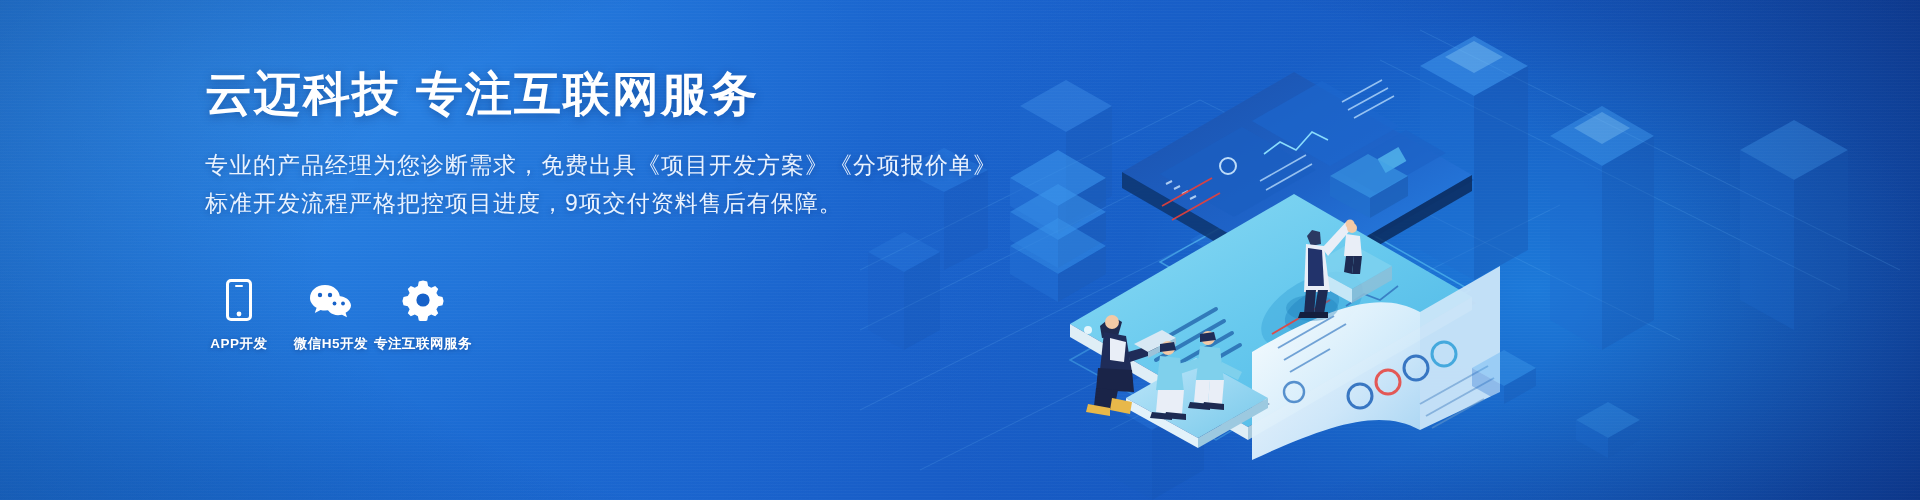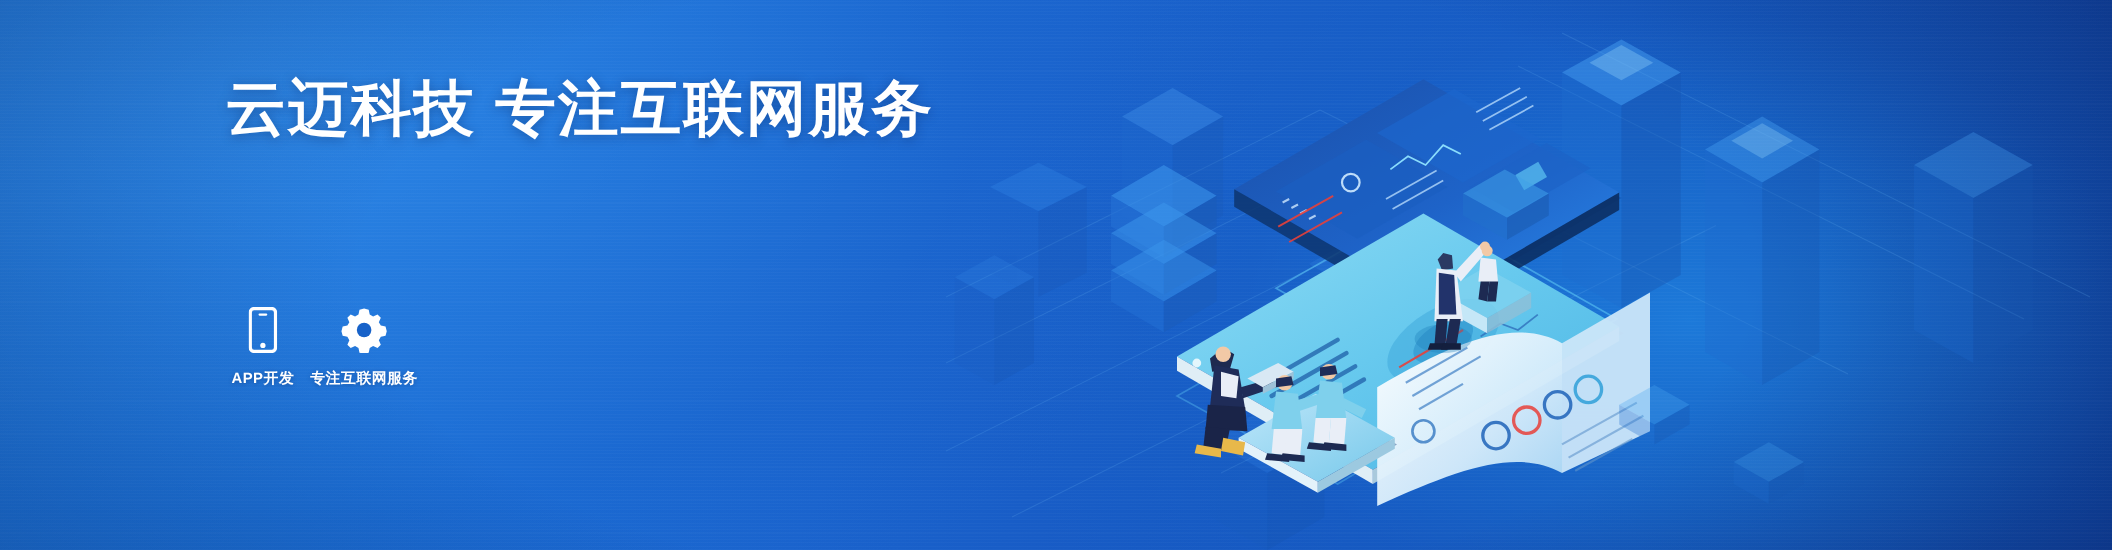--- a/index.html
+++ b/index.html
@@ -23,21 +23,21 @@
   }
   .vign{
     position:absolute;inset:0;
     background:radial-gradient(ellipse 1150px 520px at 50% 50%, rgba(0,0,0,0) 55%, rgba(4,26,76,0.28) 100%);
     pointer-events:none;
   }
 
   
   .content{position:absolute;left:205px;top:66px;width:720px;z-index:40;}
   .headline{
-    font-size:55px;font-weight:bold;color:#ffffff;letter-spacing:2px;
+    font-size:47px;font-weight:bold;color:#ffffff;letter-spacing:2px;
     line-height:1.18;margin:0 0 26px 0;white-space:nowrap;
     text-shadow:0 2px 10px rgba(2,28,82,0.35);
   }
   .sub{
     font-size:23px;color:#eaf3ff;line-height:1.62;letter-spacing:1px;
     margin:0;white-space:nowrap;font-weight:normal;
     text-shadow:0 1px 6px rgba(2,28,82,0.30);
   }
   .sub-line{display:block;}
 
@@ -345,36 +345,55 @@
         <path d="M716 420 L716 440 L748 458 L748 438 Z" fill="#1f6ccf" fill-opacity="0.35"></path>
         <path d="M780 420 L780 440 L748 458 L748 438 Z" fill="#1856b0" fill-opacity="0.35"></path>
       </g>
     </svg>
   </div>
 
   <div class="vign"></div>
 
   <div class="content">
     <h1 class="headline">云迈科技 专注互联网服务</h1>
+    <p class="sub">
+      <span class="sub-line">专业的产品经理为您诊断需求，免费出具《项目开发方案》《分项报价单》</span>
+      <span class="sub-line">标准开发流程严格把控项目进度，9项交付资料售后有保障。</span>
+    </p>
   </div>
 
   <div class="services">
 
     <div class="service">
       <div class="svc-ico">
         <svg width="26" height="42" viewBox="0 0 26 42">
           <rect x="1.5" y="1.5" width="23" height="39" rx="3.5" ry="3.5" fill="none" stroke="#ffffff" stroke-width="3"></rect>
           <rect x="9" y="6" width="8" height="2" rx="1" fill="#ffffff"></rect>
           <circle cx="13" cy="35" r="2.4" fill="#ffffff"></circle>
         </svg>
       </div>
       <div class="svc-label">APP开发</div>
     </div>
 
 
+    <div class="service">
+      <div class="svc-ico">
+        <svg width="46" height="40" viewBox="0 0 46 40">
+          <path d="M17 4 C8 4 2 10 2 17 C2 21 4.6 24.6 8.6 26.8 L6.8 32 L12.6 29 C14 29.4 15.5 29.6 17 29.6
+                   C26 29.6 32 23.8 32 17 C32 10 26 4 17 4 Z" fill="#ffffff"></path>
+          <circle cx="12" cy="14" r="2.2" fill="#1762c9"></circle>
+          <circle cx="22" cy="14" r="2.2" fill="#1762c9"></circle>
+          <path d="M30 15 C23.4 15 18.6 19.4 18.6 24.6 C18.6 29.8 23.4 34.2 30 34.2 C31.4 34.2 32.8 34 34 33.7
+                   L39 36.2 L37.6 31.8 C41 29.9 43 27.4 43 24.6 C43 19.4 37 15 30 15 Z" fill="#ffffff"></path>
+          <circle cx="26.5" cy="22.5" r="1.9" fill="#1762c9"></circle>
+          <circle cx="35" cy="22.5" r="1.9" fill="#1762c9"></circle>
+        </svg>
+      </div>
+      <div class="svc-label">微信H5开发</div>
+    </div>
 
 
     <div class="service">
       <div class="svc-ico">
         <svg width="42" height="42" viewBox="0 0 42 42">
           <path d="M21 1.5 l4.2 1.1 0.9 4.3 3.1 1.8 4-1.8 3 3 -1.8 4 1.8 3.1 4.3 0.9 1.1 4.2 -1.1 4.2 -4.3 0.9
                    -1.8 3.1 1.8 4 -3 3 -4 -1.8 -3.1 1.8 -0.9 4.3 -4.2 1.1 -4.2 -1.1 -0.9 -4.3 -3.1 -1.8 -4 1.8
                    -3 -3 1.8 -4 -1.8 -3.1 -4.3 -0.9 -1.1 -4.2 1.1 -4.2 4.3 -0.9 1.8 -3.1 -1.8 -4 3 -3 4 1.8
                    3.1 -1.8 0.9 -4.3 Z" fill="#ffffff"></path>
           <circle cx="21" cy="21" r="6.6" fill="#1762c9"></circle>

